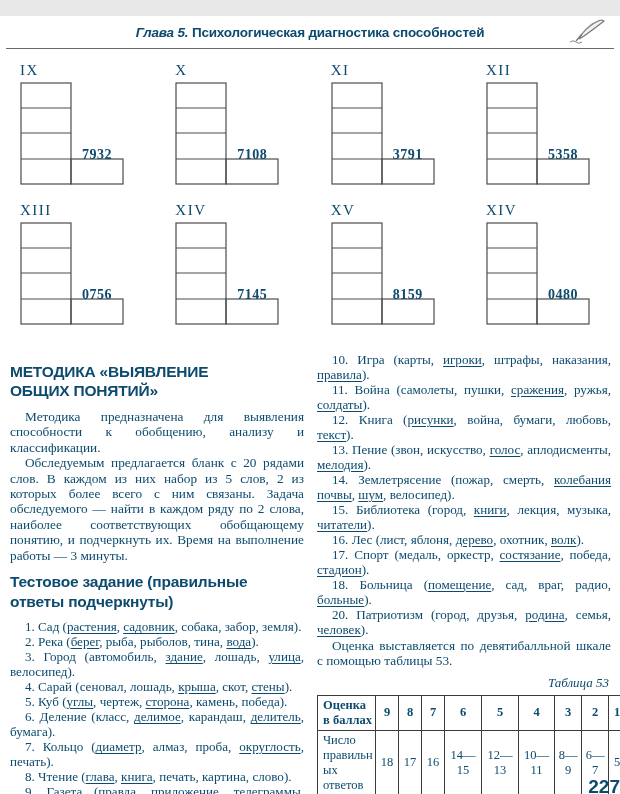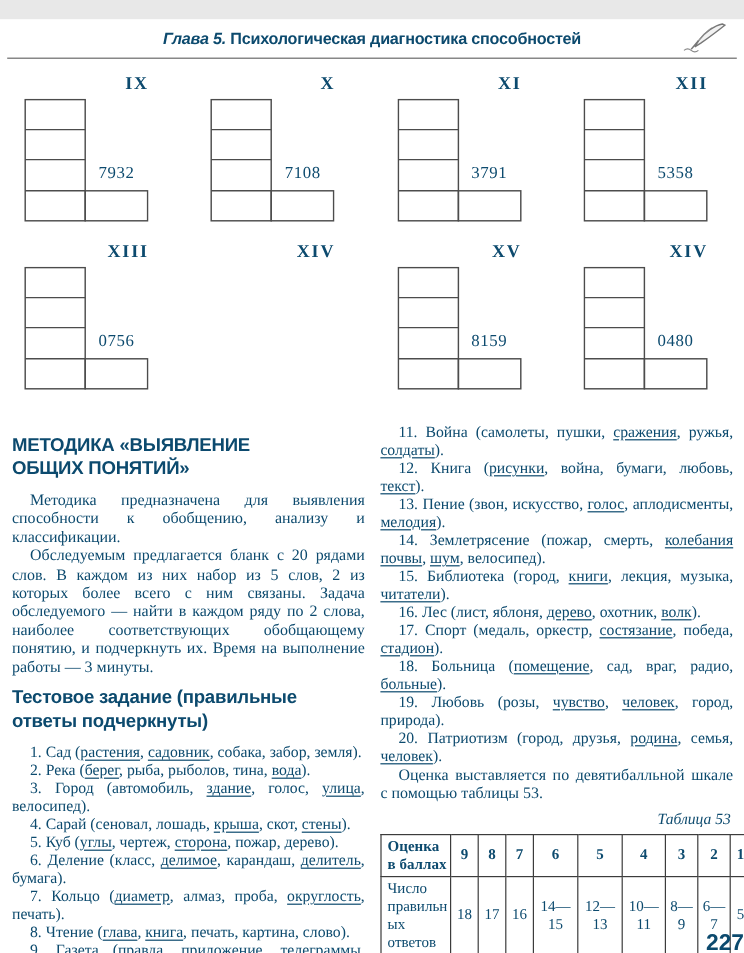--- a/index.html
+++ b/index.html
@@ -18,29 +18,29 @@
   }
   .header-title .chapter { font-style:italic; }
   .header-rule { position:absolute; left:6px; right:6px; top:32px; border-top:1px solid #6a6a6a; }
   .header-icon { position:absolute; right:12px; top:1px; width:40px; height:30px; }
   .header-icon svg { width:40px; height:30px; }
   
   .figures { padding:12px 30px 0 20px; }
   .fig-row { display:flex; justify-content:space-between; margin-bottom:16px; }
   .figure { width:104px; }
   .fig-label {
-    text-align:right; font-size:15px; letter-spacing:1.5px; height:18px;
-    margin-bottom:2px; font-family:"Liberation Serif", serif;font-weight:bold;
+    text-align:left; font-size:15px; letter-spacing:1.5px; height:18px;
+    margin-bottom:2px; font-family:"Liberation Serif", serif;
   }
   .fig-shape { position:relative; width:104px; height:104px; }
   .fig-shape svg rect, .fig-shape svg line { fill:none; stroke:#4c4c4c; stroke-width:1.2; }
   .fig-number {
-    position:absolute; left:52px; top:50px; width:50px; height:25px;
+    position:absolute; left:52px; top:60px; width:50px; height:25px;
     display:flex; align-items:center; justify-content:center;
-    font-size:14px; letter-spacing:0.5px;
+    font-size:14px; letter-spacing:0.5px;font-weight:bold;
   }
   
   .columns { display:flex; gap:13px; padding:10px 9px 0 10px; }
   .col { width:294px; }
   .method-title {
     font-family:"Liberation Sans", sans-serif; font-weight:bold; font-size:15.5px;
     white-space:pre-line; line-height:19px; margin:10px 0 9px 0;
     letter-spacing:-0.2px;
   }
   .body-p {
@@ -140,20 +140,27 @@
           <div class="fig-shape"><svg width="104" height="104" viewBox="0 0 104 104">
               <rect x="1" y="1" width="50" height="101"></rect>
               <line x1="1" y1="26" x2="51" y2="26"></line>
               <line x1="1" y1="51" x2="51" y2="51"></line>
               <line x1="1" y1="77" x2="51" y2="77"></line>
               <rect x="51" y="77" width="52" height="25"></rect>
             </svg><span class="fig-number">0756</span></div>
         </div>
         <div class="figure">
           <div class="fig-label">XIV</div>
+          <div class="fig-shape"><svg width="104" height="104" viewBox="0 0 104 104">
+              <rect x="1" y="1" width="50" height="101"></rect>
+              <line x1="1" y1="26" x2="51" y2="26"></line>
+              <line x1="1" y1="51" x2="51" y2="51"></line>
+              <line x1="1" y1="77" x2="51" y2="77"></line>
+              <rect x="51" y="77" width="52" height="25"></rect>
+            </svg><span class="fig-number">7145</span></div>
         </div>
         <div class="figure">
           <div class="fig-label">XV</div>
           <div class="fig-shape"><svg width="104" height="104" viewBox="0 0 104 104">
               <rect x="1" y="1" width="50" height="101"></rect>
               <line x1="1" y1="26" x2="51" y2="26"></line>
               <line x1="1" y1="51" x2="51" y2="51"></line>
               <line x1="1" y1="77" x2="51" y2="77"></line>
               <rect x="51" y="77" width="52" height="25"></rect>
             </svg><span class="fig-number">8159</span></div>
@@ -177,41 +184,41 @@
 ОБЩИХ ПОНЯТИЙ»</h2>
       <div id="method-paragraphs">
           <p class="body-p">Методика предназначена для выявления способности к обобщению, анализу и классификации.</p>
           <p class="body-p">Обследуемым предлагается бланк с 20 рядами слов. В каждом из них набор из 5 слов, 2 из которых более всего с ним связаны. Задача обследуемого — найти в каждом ряду по 2 слова, наиболее соответствующих обобщающему понятию, и подчеркнуть их. Время на выполнение работы — 3 минуты.</p>
         </div>
       <h3 class="test-heading">Тестовое задание (правильные
 ответы подчеркнуты)</h3>
       <div id="items-left">
           <p class="test-item"><span>1. Сад (</span><span class="u">растения</span><span>, </span><span class="u">садовник</span><span>, собака, забор, земля).</span></p>
           <p class="test-item"><span>2. Река (</span><span class="u">берег</span><span>, рыба, рыболов, тина, </span><span class="u">вода</span><span>).</span></p>
-          <p class="test-item"><span>3. Город (автомобиль, </span><span class="u">здание</span><span>, голос, </span><span class="u">улица</span><span>, велосипед).</span></p>
+          <p class="test-item"><span>3. Город (автомобиль, </span><span class="u">здание</span><span>, лошадь, </span><span class="u">улица</span><span>, велосипед).</span></p>
           <p class="test-item"><span>4. Сарай (сеновал, лошадь, </span><span class="u">крыша</span><span>, скот, </span><span class="u">стены</span><span>).</span></p>
-          <p class="test-item"><span>5. Куб (</span><span class="u">углы</span><span>, чертеж, </span><span class="u">сторона</span><span>, пожар, дерево).</span></p>
+          <p class="test-item"><span>5. Куб (</span><span class="u">углы</span><span>, чертеж, </span><span class="u">сторона</span><span>, камень, победа).</span></p>
           <p class="test-item"><span>6. Деление (класс, </span><span class="u">делимое</span><span>, карандаш, </span><span class="u">делитель</span><span>, бумага).</span></p>
           <p class="test-item"><span>7. Кольцо (</span><span class="u">диаметр</span><span>, алмаз, проба, </span><span class="u">округлость</span><span>, печать).</span></p>
           <p class="test-item"><span>8. Чтение (</span><span class="u">глава</span><span>, </span><span class="u">книга</span><span>, печать, картина, слово).</span></p>
           <p class="test-item"><span>9. Газета (правда, приложение, телеграммы, </span><span class="u">бумага</span><span>, </span><span class="u">редактор</span><span>).</span></p>
         </div>
     </div>
 
     <div class="col">
       <div id="items-right">
+          <p class="test-item"><span>10. Игра (карты, </span><span class="u">игроки</span><span>, штрафы, наказания, </span><span class="u">правила</span><span>).</span></p>
           <p class="test-item"><span>11. Война (самолеты, пушки, </span><span class="u">сражения</span><span>, ружья, </span><span class="u">солдаты</span><span>).</span></p>
           <p class="test-item"><span>12. Книга (</span><span class="u">рисунки</span><span>, война, бумаги, любовь, </span><span class="u">текст</span><span>).</span></p>
           <p class="test-item"><span>13. Пение (звон, искусство, </span><span class="u">голос</span><span>, аплодисменты, </span><span class="u">мелодия</span><span>).</span></p>
           <p class="test-item"><span>14. Землетрясение (пожар, смерть, </span><span class="u">колебания почвы</span><span>, </span><span class="u">шум</span><span>, велосипед).</span></p>
           <p class="test-item"><span>15. Библиотека (город, </span><span class="u">книги</span><span>, лекция, музыка, </span><span class="u">читатели</span><span>).</span></p>
           <p class="test-item"><span>16. Лес (лист, яблоня, </span><span class="u">дерево</span><span>, охотник, </span><span class="u">волк</span><span>).</span></p>
           <p class="test-item"><span>17. Спорт (медаль, оркестр, </span><span class="u">состязание</span><span>, победа, </span><span class="u">стадион</span><span>).</span></p>
           <p class="test-item"><span>18. Больница (</span><span class="u">помещение</span><span>, сад, враг, радио, </span><span class="u">больные</span><span>).</span></p>
-          <p class="test-item"><span>19. Любовь (розы, </span><span class="u">чувство</span><span>, </span><span class="u">человек</span><span>, город, природа).</span></p>
           <p class="test-item"><span>20. Патриотизм (город, друзья, </span><span class="u">родина</span><span>, семья, </span><span class="u">человек</span><span>).</span></p>
         </div>
       <p class="closing-p">Оценка выставляется по девятибалльной шкале с помощью таблицы 53.</p>
       <div class="table-caption">Таблица 53</div>
       <table class="score">
         <tbody>
           <tr class="r1" id="table-row-scores">
             <td class="lbl b">Оценка в баллах</td>
           <td class="num b" style="width: 23px;">9</td>
               <td class="num b" style="width: 23px;">8</td>

